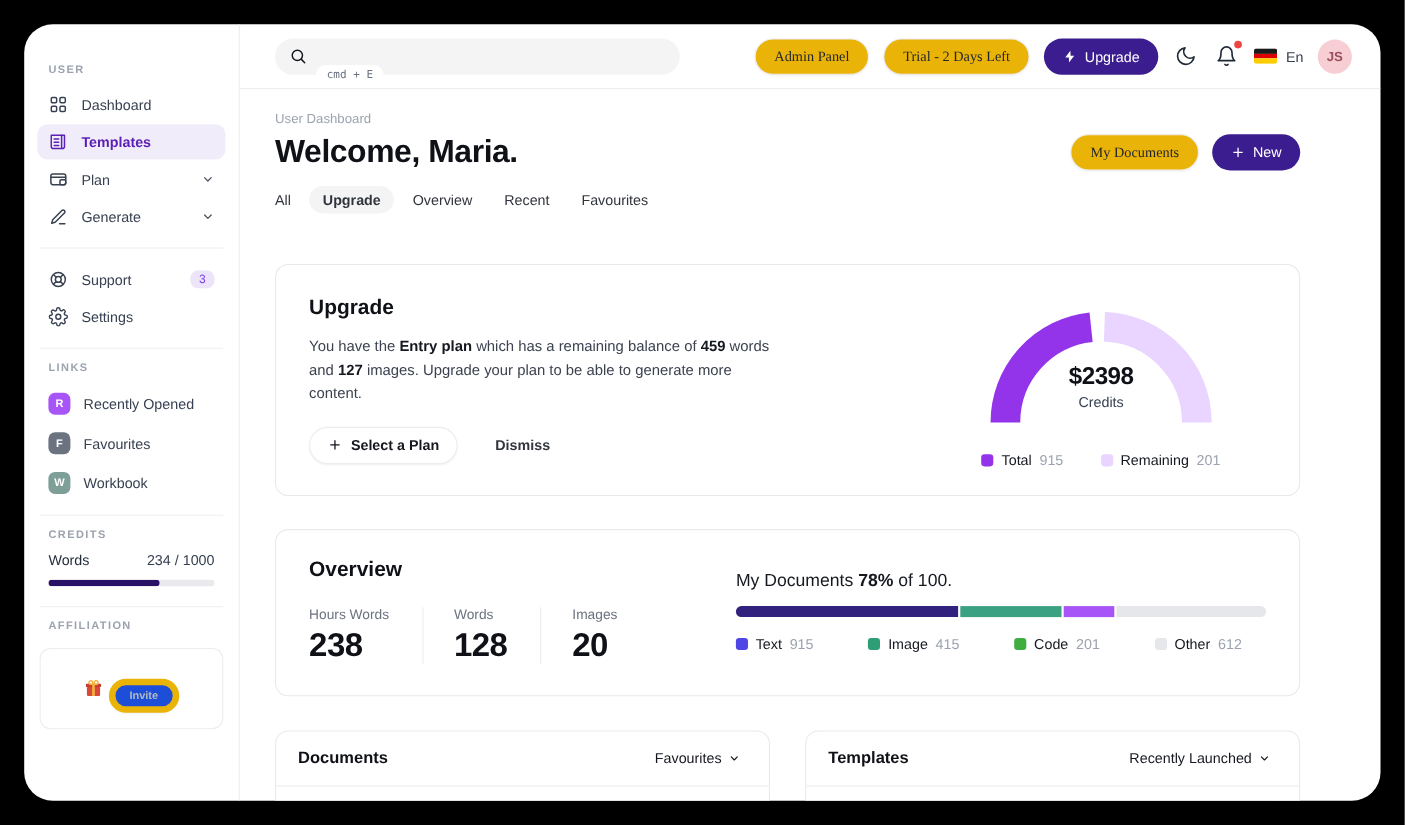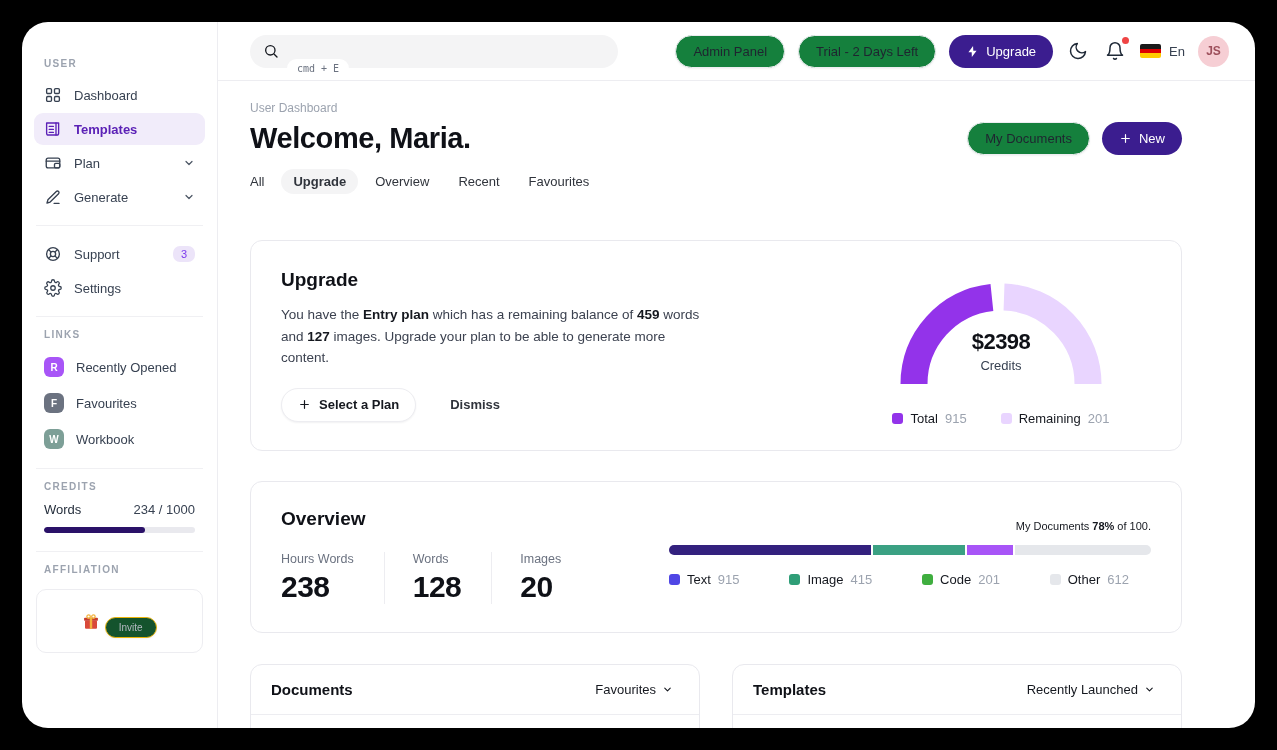--- a/index.html
+++ b/index.html
@@ -24,36 +24,36 @@
   .count-badge { margin-left:auto; background:#ece4f9; color:#7c3aed; font-size:11px; padding:2px 8px; border-radius:7px; }
   .sb-divider { height:1px; background:#f0f0f3; margin:12px 2px; }
   .letter-badge { width:20px; height:20px; border-radius:6px; color:#fff; font-size:10px; font-weight:700;
     display:flex; align-items:center; justify-content:center; }
   .credits-row { display:flex; justify-content:space-between; font-size:13px; color:#1f2937; margin:4px 10px 10px; }
   .credits-row .cr-val { color:#374151; }
   .progress { height:6px; background:#e9e9ee; border-radius:999px; margin:0 10px; overflow:hidden; }
   .progress-fill { height:100%; border-radius:999px; }
   .affil-card { border:1px solid #ededf1; border-radius:10px; margin:14px 2px; padding:15px 8px 14px; text-align:center; }
   .affil-text { font-size:12px; color:#4b5563; line-height:1.5; margin-top:7px; }
-  .invite-btn { margin-top:12px; font-size:10px; color:#b4bac2; border:1px solid #eab308; border-radius:999px;
-    padding:4px 13px; background:#14532d; box-shadow:0 1px 2px rgba(16,24,40,.05); font-family:inherit; cursor:pointer; }
+  .invite-btn { margin-top:12px; font-size:10px; color:#b4bac2; border:6px solid #eab308; border-radius:999px;
+    padding:4px 13px; background:#1d4ed8; box-shadow:0 1px 2px rgba(16,24,40,.05); font-family:inherit; cursor:pointer;font-weight:bold; }
   
   .main { flex:1; display:flex; flex-direction:column; min-width:0; }
   .topbar { height:59px; min-height:59px; border-bottom:1px solid #ededf1; display:flex; align-items:center;
     padding:0 26px 0 32px; }
   .search { width:368px; height:33px; background:#f4f4f5; border-radius:999px; display:flex; align-items:center;
     padding:0 7px 0 13px; gap:8px; }
   .search input { border:none; background:transparent; outline:none; flex:1; font-size:13px; color:#374151; font-family:inherit; }
   .search input::placeholder { color:#9ca3af; }
   .kbd { background:#fff; border-radius:999px; font-size:10px; color:#6b7280; padding:4px 10px;
     font-family:"DejaVu Sans Mono", monospace; white-space:nowrap;margin-top:35px; }
   .tb-right { margin-left:auto; display:flex; align-items:center; gap:13px; }
-  .pill-btn { height:33px; padding:0 17px; border:1px solid #ededf1; border-radius:999px; background:#15803d;
+  .pill-btn { height:33px; padding:0 17px; border:1px solid #ededf1; border-radius:999px; background:#eab308;
     font-size:13px; color:#1f2430; display:flex; align-items:center; box-shadow:0 1px 2px rgba(16,24,40,.06);
-    font-family:Liberation Sans, sans-serif; cursor:pointer; white-space:nowrap; }
+    font-family:Liberation Serif, serif; cursor:pointer; white-space:nowrap; }
   .primary-btn { height:33px; padding:0 17px; border-radius:999px; background:#3b1d8f; color:#fff; font-size:13px;
     display:flex; align-items:center; gap:7px; border:none; font-family:inherit; cursor:pointer; white-space:nowrap; }
   .icon-btn { background:none; border:none; padding:2px; display:flex; cursor:pointer; color:#1f2937; }
   .bell-wrap { position:relative; }
   .bell-dot { position:absolute; top:-2px; right:-2px; width:7px; height:7px; border-radius:50%; background:#ef4444; }
   .flag { width:21px; height:14px; border-radius:2px; overflow:hidden; display:flex; flex-direction:column; }
   .flag div { flex:1; }
   .lang { font-size:13px; color:#374151; margin-left:-5px; }
   .avatar { width:31px; height:31px; border-radius:50%; background:#f6ced4; color:#9d4f5b; font-size:12px; font-weight:700;
     display:flex; align-items:center; justify-content:center; cursor:pointer; }
@@ -89,21 +89,21 @@
   .lg-val { color:#9ca3af; }
   
   .overview-card { margin-top:30px; padding:26px 30px 28px; display:flex; }
   .ov-left { width:388px; min-width:388px; }
   .stats { display:flex; margin-top:22px; }
   .stat { padding-right:30px; }
   .stat + .stat { border-left:1px solid #ededf1; padding-left:28px; }
   .stat-label { font-size:12.5px; color:#6b7280; }
   .stat-value { font-size:30px; font-weight:800; color:#0f1117; margin-top:4px; letter-spacing:-0.5px; }
   .ov-right { flex:1; padding-top:12px; }
-  .prog-text { font-size:11px; color:#15181f;text-align:right; }
+  .prog-text { font-size:16px; color:#15181f; }
   .track { height:10px; margin-top:13px; display:flex; }
   .seg { height:100%; margin-right:2px; }
   .seg:first-child { border-radius:999px 0 0 999px; }
   .seg.filler { flex:1; margin-right:0; border-radius:0 999px 999px 0; }
   .bar-legend { display:flex; justify-content:space-between; margin-top:17px; font-size:13px; max-width:460px; }
   
   .bottom-grid { display:grid; grid-template-columns:1fr 1fr; gap:32px; margin-top:31px; }
   .list-head { display:flex; align-items:center; justify-content:space-between; padding:16px 20px; border-bottom:1px solid #ededf1; }
   .list-title { font-size:15px; font-weight:600; color:#0f1117; }
   .filter { display:flex; align-items:center; gap:6px; font-size:13px; font-weight:500; color:#15181f;

